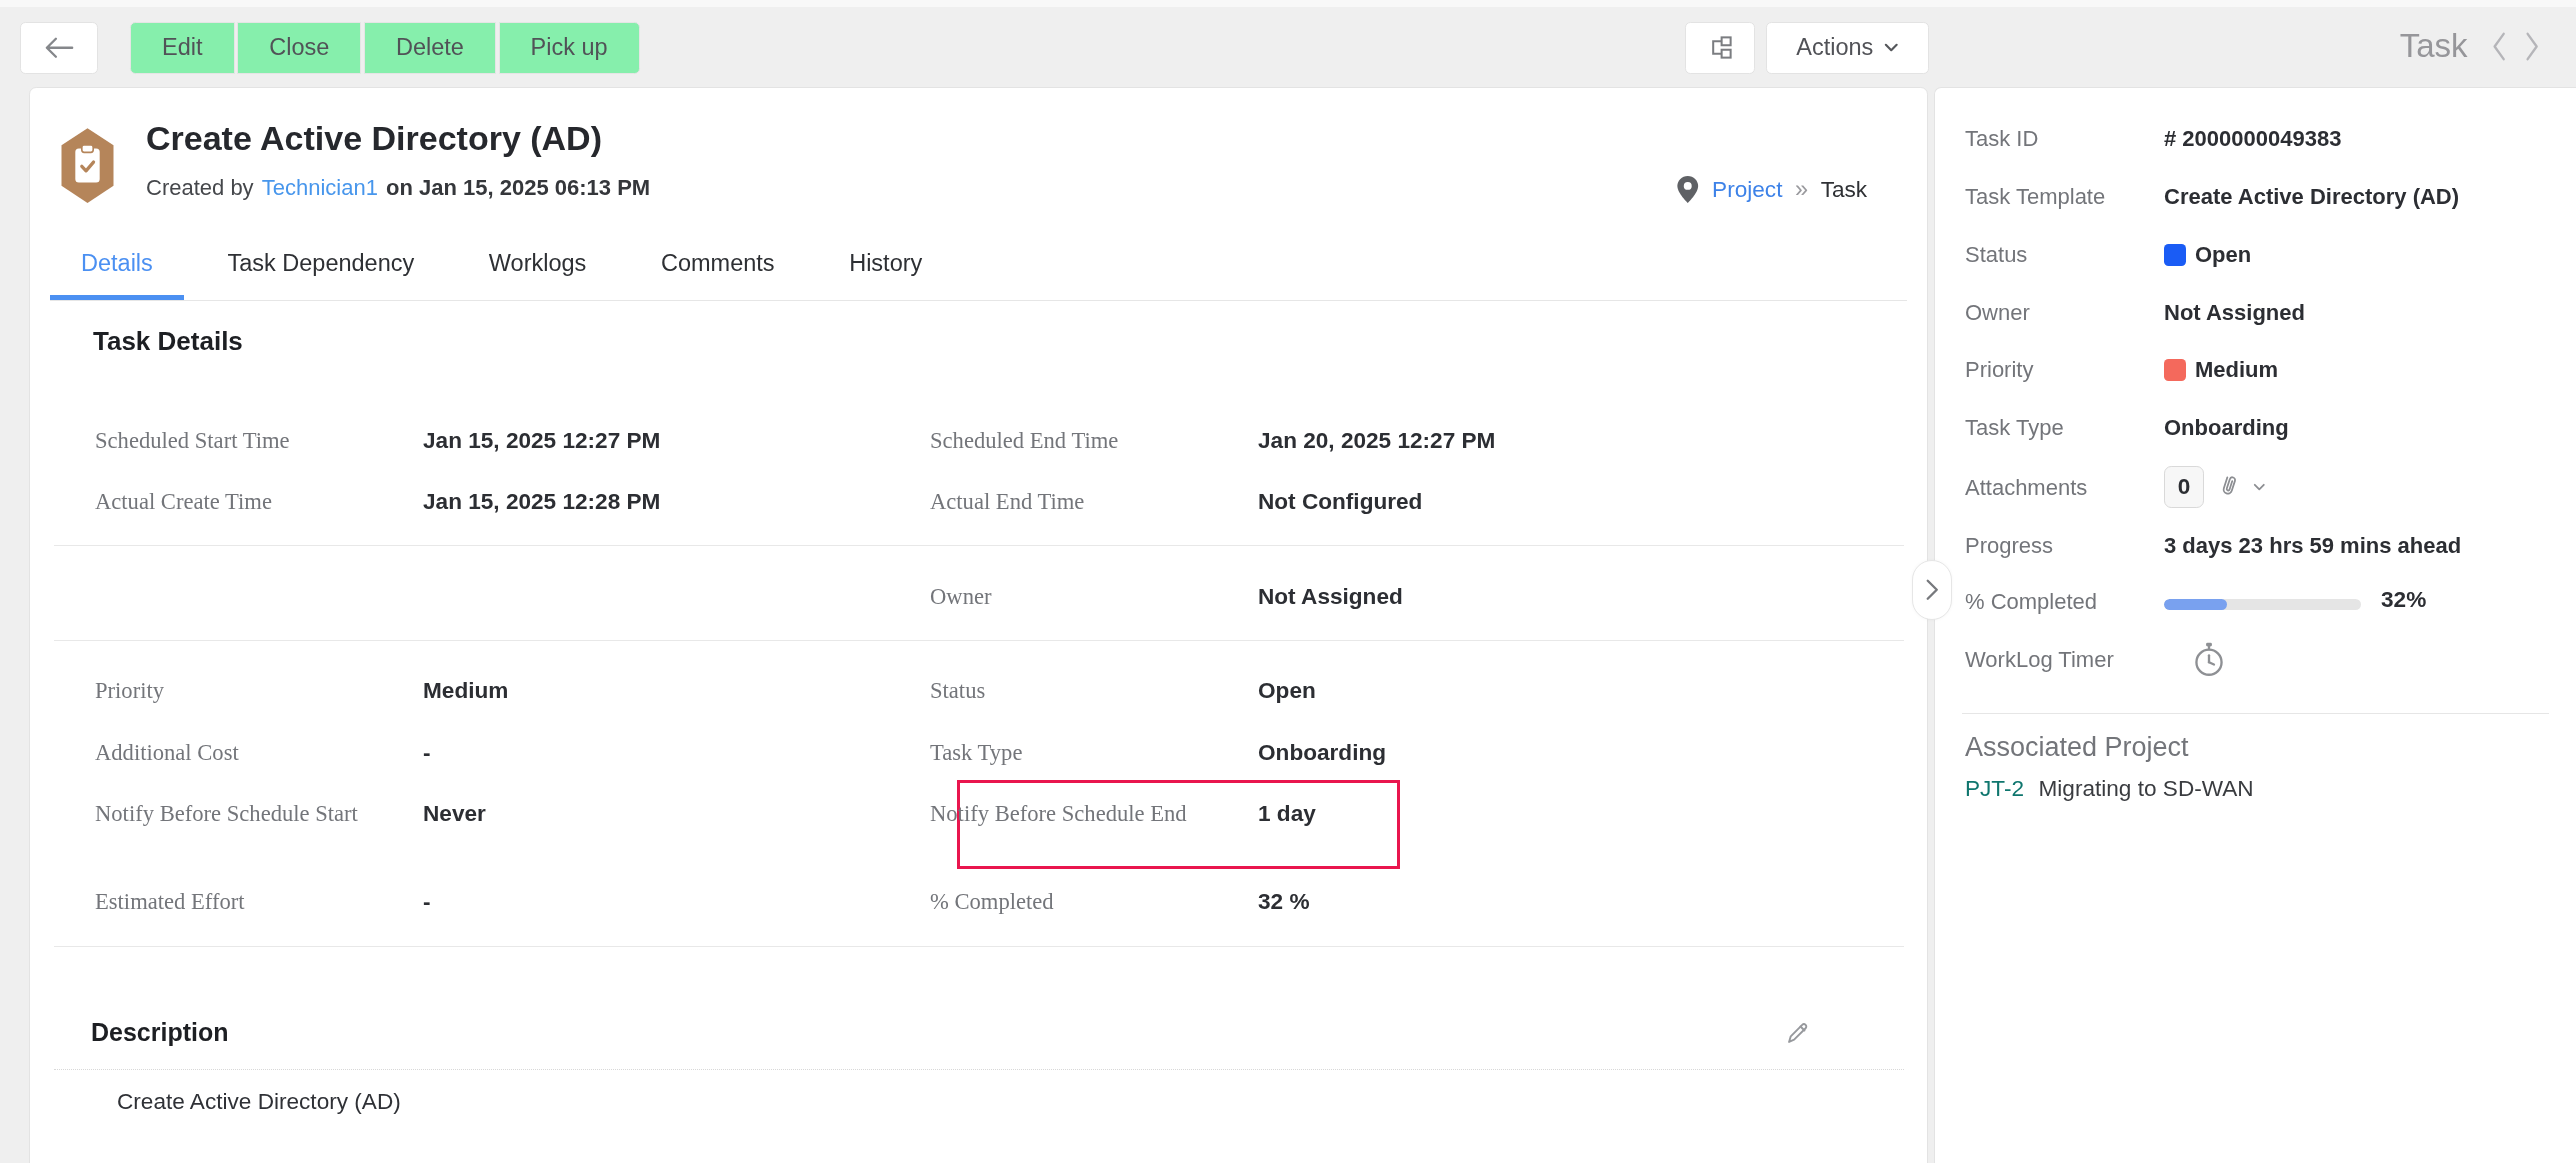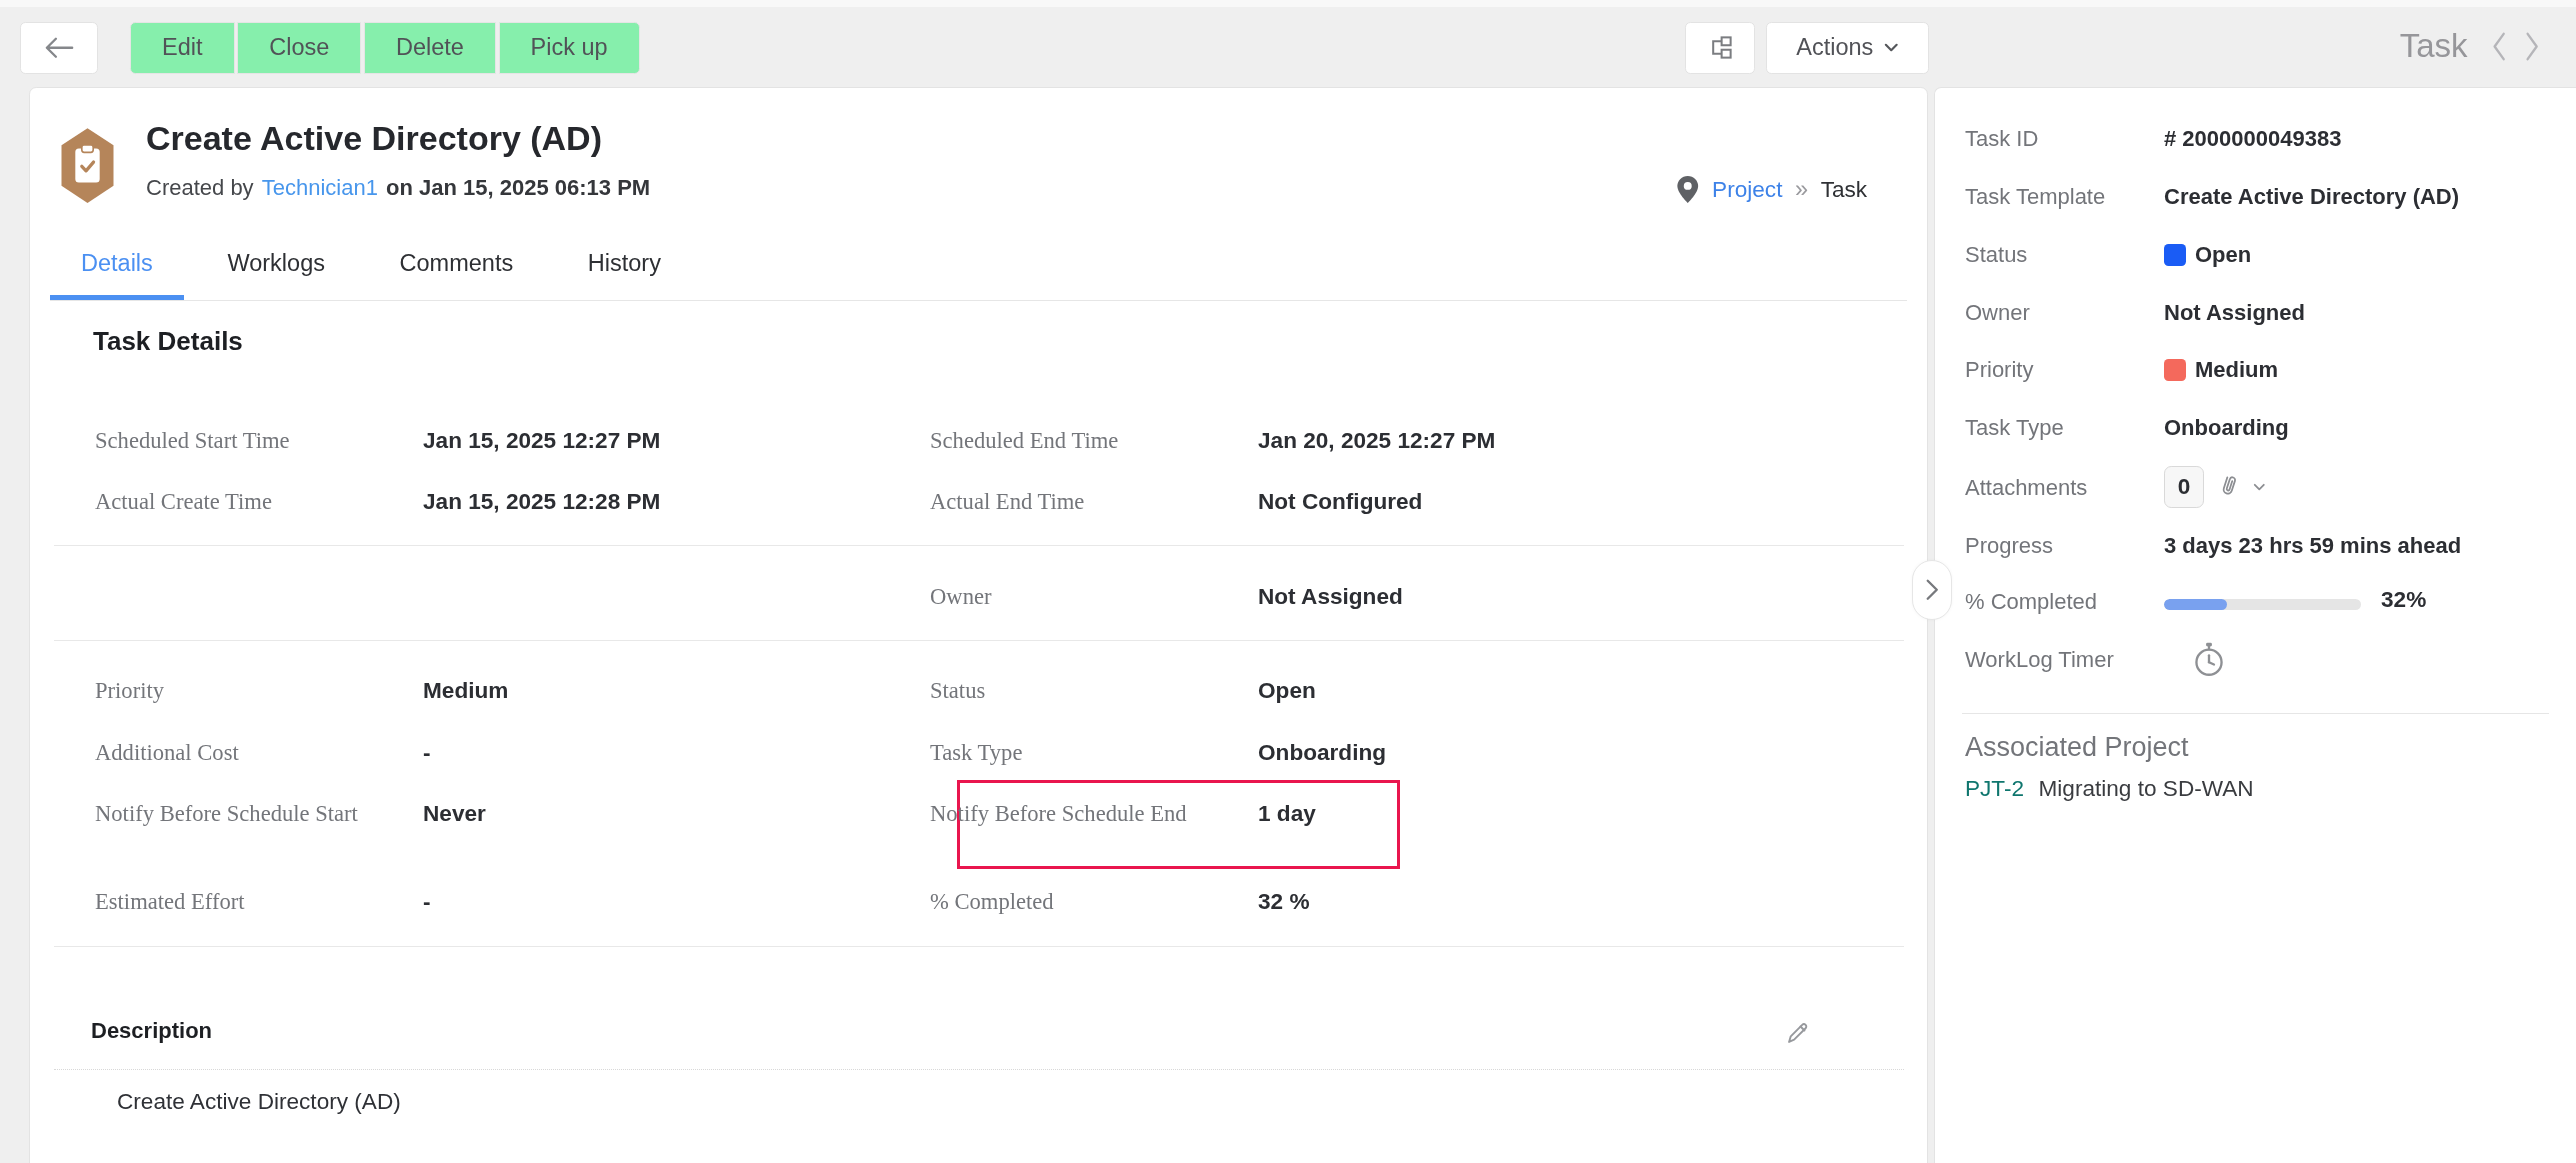--- a/index.html
+++ b/index.html
@@ -52,21 +52,21 @@
   .fcell { position:absolute; display:flex; }
   .fcell.c-left  { left:65px; }
   .fcell.c-right { left:900px; }
   .flabel { width:280px; font-size:22.6px; color:#73757a; line-height:31px; flex:none;font-family:Liberation Serif, serif; }
   .fvalue { font-size:22.6px; font-weight:600; color:#2c2e33; line-height:31px; margin-left:48px; }
   .fcell.c-left .fvalue { margin-left:48px; }
   .divider { position:absolute; left:23.5px; right:23.5px; border-top:0.9px solid #e8e8e8; }
   .highlight-box { position:absolute; left:927px; top:692px; width:443px; height:89px; border:3.6px solid #e9164e; background:transparent; }
 
   
-  .desc-title { position:absolute; left:61px; top:930px; font-size:22px; font-weight:700; color:#1d1f23; }
+  .desc-title { position:absolute; left:61px; top:930px; font-size:25px; font-weight:700; color:#1d1f23; }
   .desc-edit { position:absolute; left:1747px; top:925px; width:40px; height:40px; display:flex; align-items:center; justify-content:center; cursor:pointer; }
   .desc-divider { position:absolute; left:23.5px; right:23.5px; top:981px; border-top:1.8px dotted #d8d8d8; }
   .desc-text { position:absolute; left:87px; top:1001px; font-size:22.6px; color:#2f3136; }
 
   
   .srow { position:absolute; left:30px; display:flex; align-items:flex-start; }
   .slabel { width:199px; font-size:22px; color:#73757a; line-height:29px; flex:none; }
   .svalue { font-size:22px; font-weight:600; color:#2c2e33; line-height:29px; display:flex; align-items:center; gap:9px; }
   .color-square { width:22px; height:22px; border-radius:4.5px; flex:none; }
   .att-count { width:40px; height:42px; border:0.9px solid #d9d9d9; background:#f7f7f7; border-radius:7.2px;
@@ -170,20 +170,21 @@
           <circle cx="13" cy="12" r="4.4" fill="#fff"></circle>
         </svg>
     </span>
     <span class="bc-project">Project</span>
     <span class="bc-sep">»</span>
     <span class="bc-task">Task</span>
   </div>
 
   <div class="tabs">
     <div class="tab active">Details</div>
+    <div class="tab">Task Dependency</div>
     <div class="tab">Worklogs</div>
     <div class="tab">Comments</div>
     <div class="tab">History</div>
   </div>
 
   <div class="section-title">Task Details</div>
 
   <div class="highlight-box" style="border-color: rgb(233, 22, 78);"></div>
 
   <div class="frow" style="top:337px">

